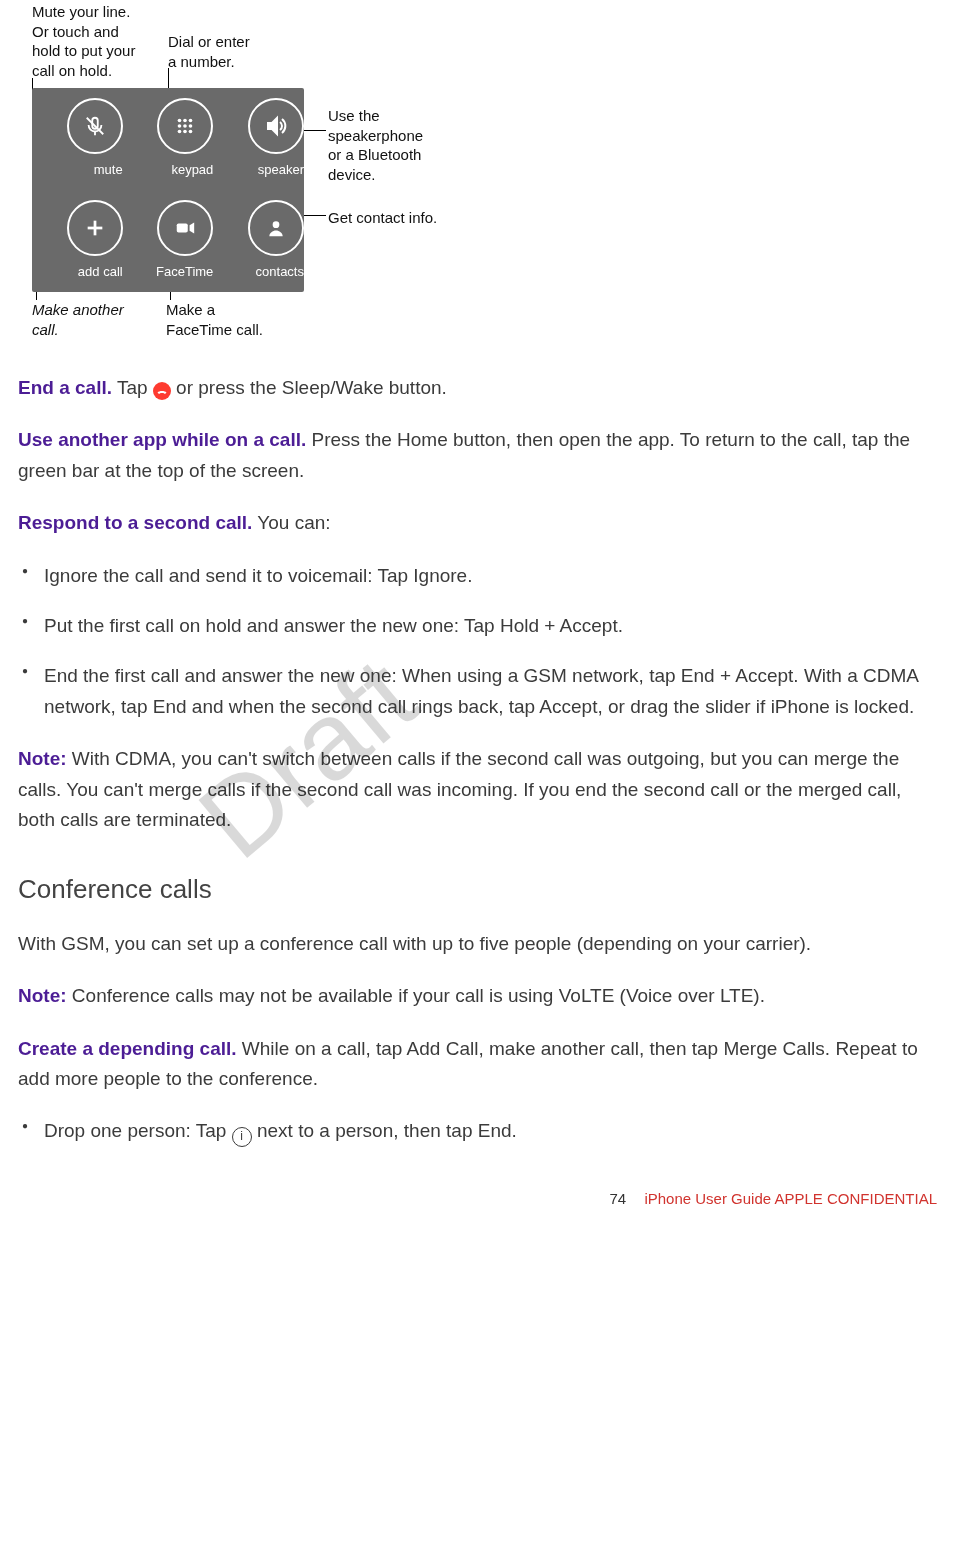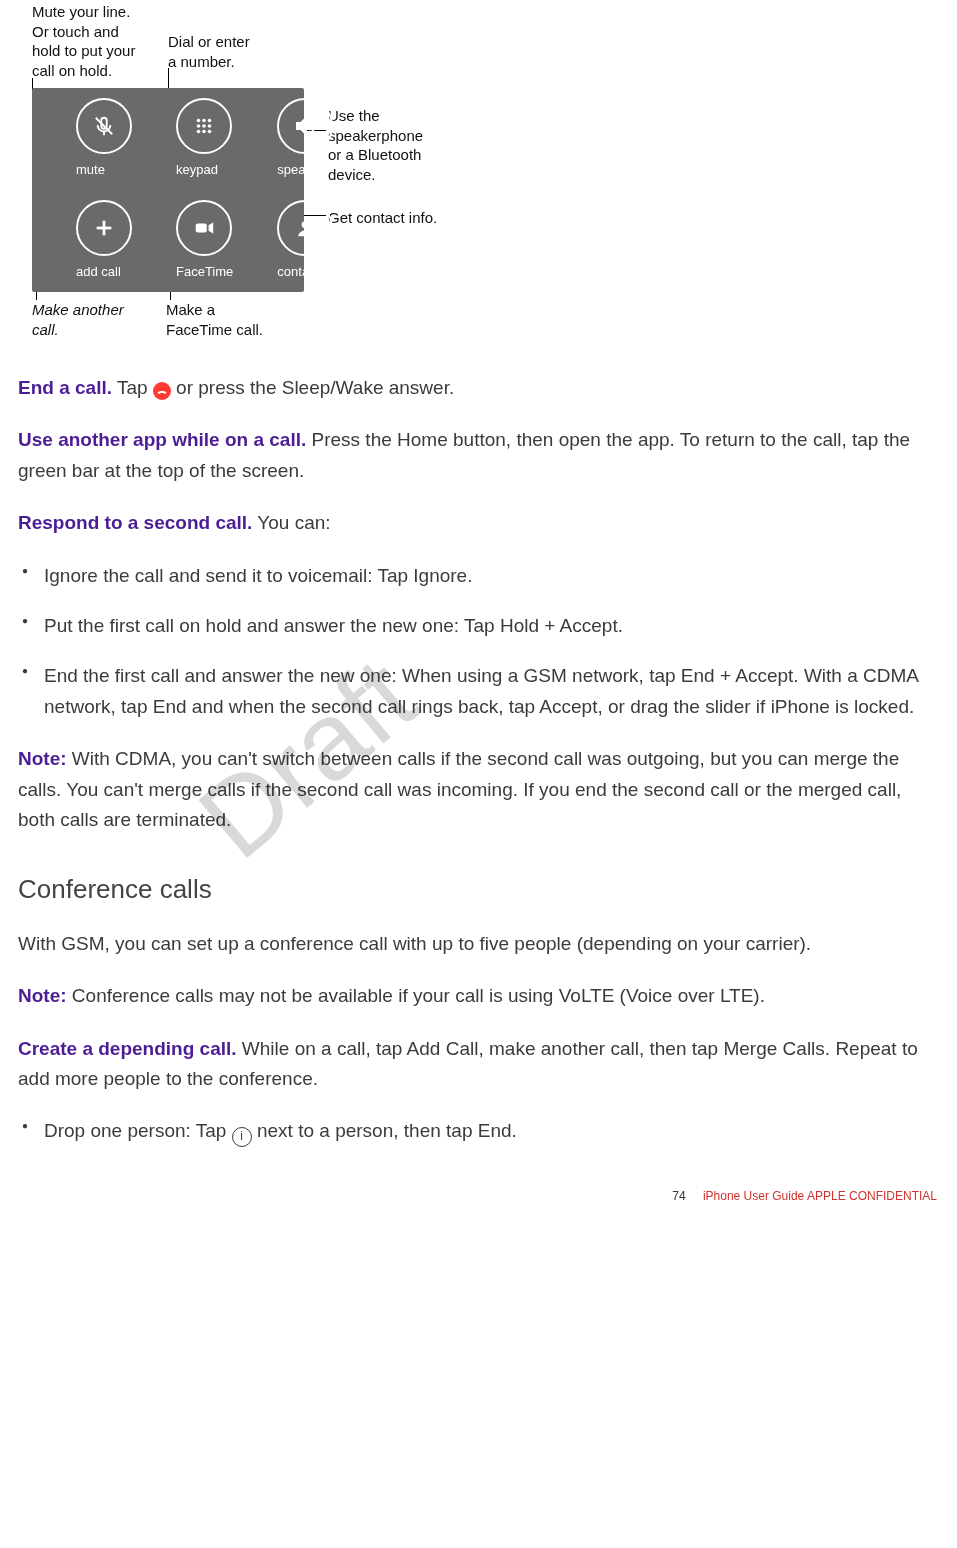--- a/index.html
+++ b/index.html
@@ -25,24 +25,23 @@
     height: 204px;
     background: #6a6a6a;
     border-radius: 2px;
     display: grid;
     grid-template-columns: repeat(3, 1fr);
     grid-template-rows: repeat(2, 1fr);
   }
   .cp-cell {
     display: flex;
     flex-direction: column;
-    align-items: flex-start;
+    align-items: flex-end;
     justify-content: center;
     color: #fff;
-    margin-left: 44px;
   }
   .cp-circle {
     width: 52px;
     height: 52px;
     border: 2px solid #fff;
     border-radius: 50%;
     display: flex;
     align-items: center;
     justify-content: center;
     margin-bottom: 6px;
@@ -117,21 +116,21 @@
     left: 170px;
     top: 670px;
     font-size: 110px;
     color: rgba(0,0,0,0.15);
     transform: rotate(-40deg);
     font-weight: 400;
     pointer-events: none;
   }
   .page-footer {
     text-align: right;
-    font-size: 12px;
+    font-size: 15px;
     margin-top: 40px;
     color: #333;
   }
   .page-footer .red { color: #d1332e; margin-left: 14px;}
   .content-wrap { position: relative; }
 </style>
 </head>
 <body>
 
 <div class="content-wrap">
@@ -229,21 +228,21 @@
         <span class="cp-label">contacts</span>
       </div>
     </div>
   </div>
 
   <p class="para">
     <span class="strong">End a call.</span><span> Tap </span><span class="end-icon">
         <svg width="12" height="12" viewBox="0 0 24 24" fill="#fff">
           <path d="M21 15c-2-2-5-3-9-3s-7 1-9 3l3 3c1-1 3-2 6-2s5 1 6 2z"></path>
         </svg>
-      </span><span> or press the Sleep/Wake answer.</span>
+      </span><span> or press the Sleep/Wake button.</span>
   </p>
 
   <p class="para">
     <span class="strong">Use another app while on a call.</span><span> Press the Home button, then open the app. To return to the call, tap the green bar at the top of the screen.</span>
   </p>
 
   <p class="para">
     <span class="strong">Respond to a second call.</span><span> You can:</span>
   </p>
 

